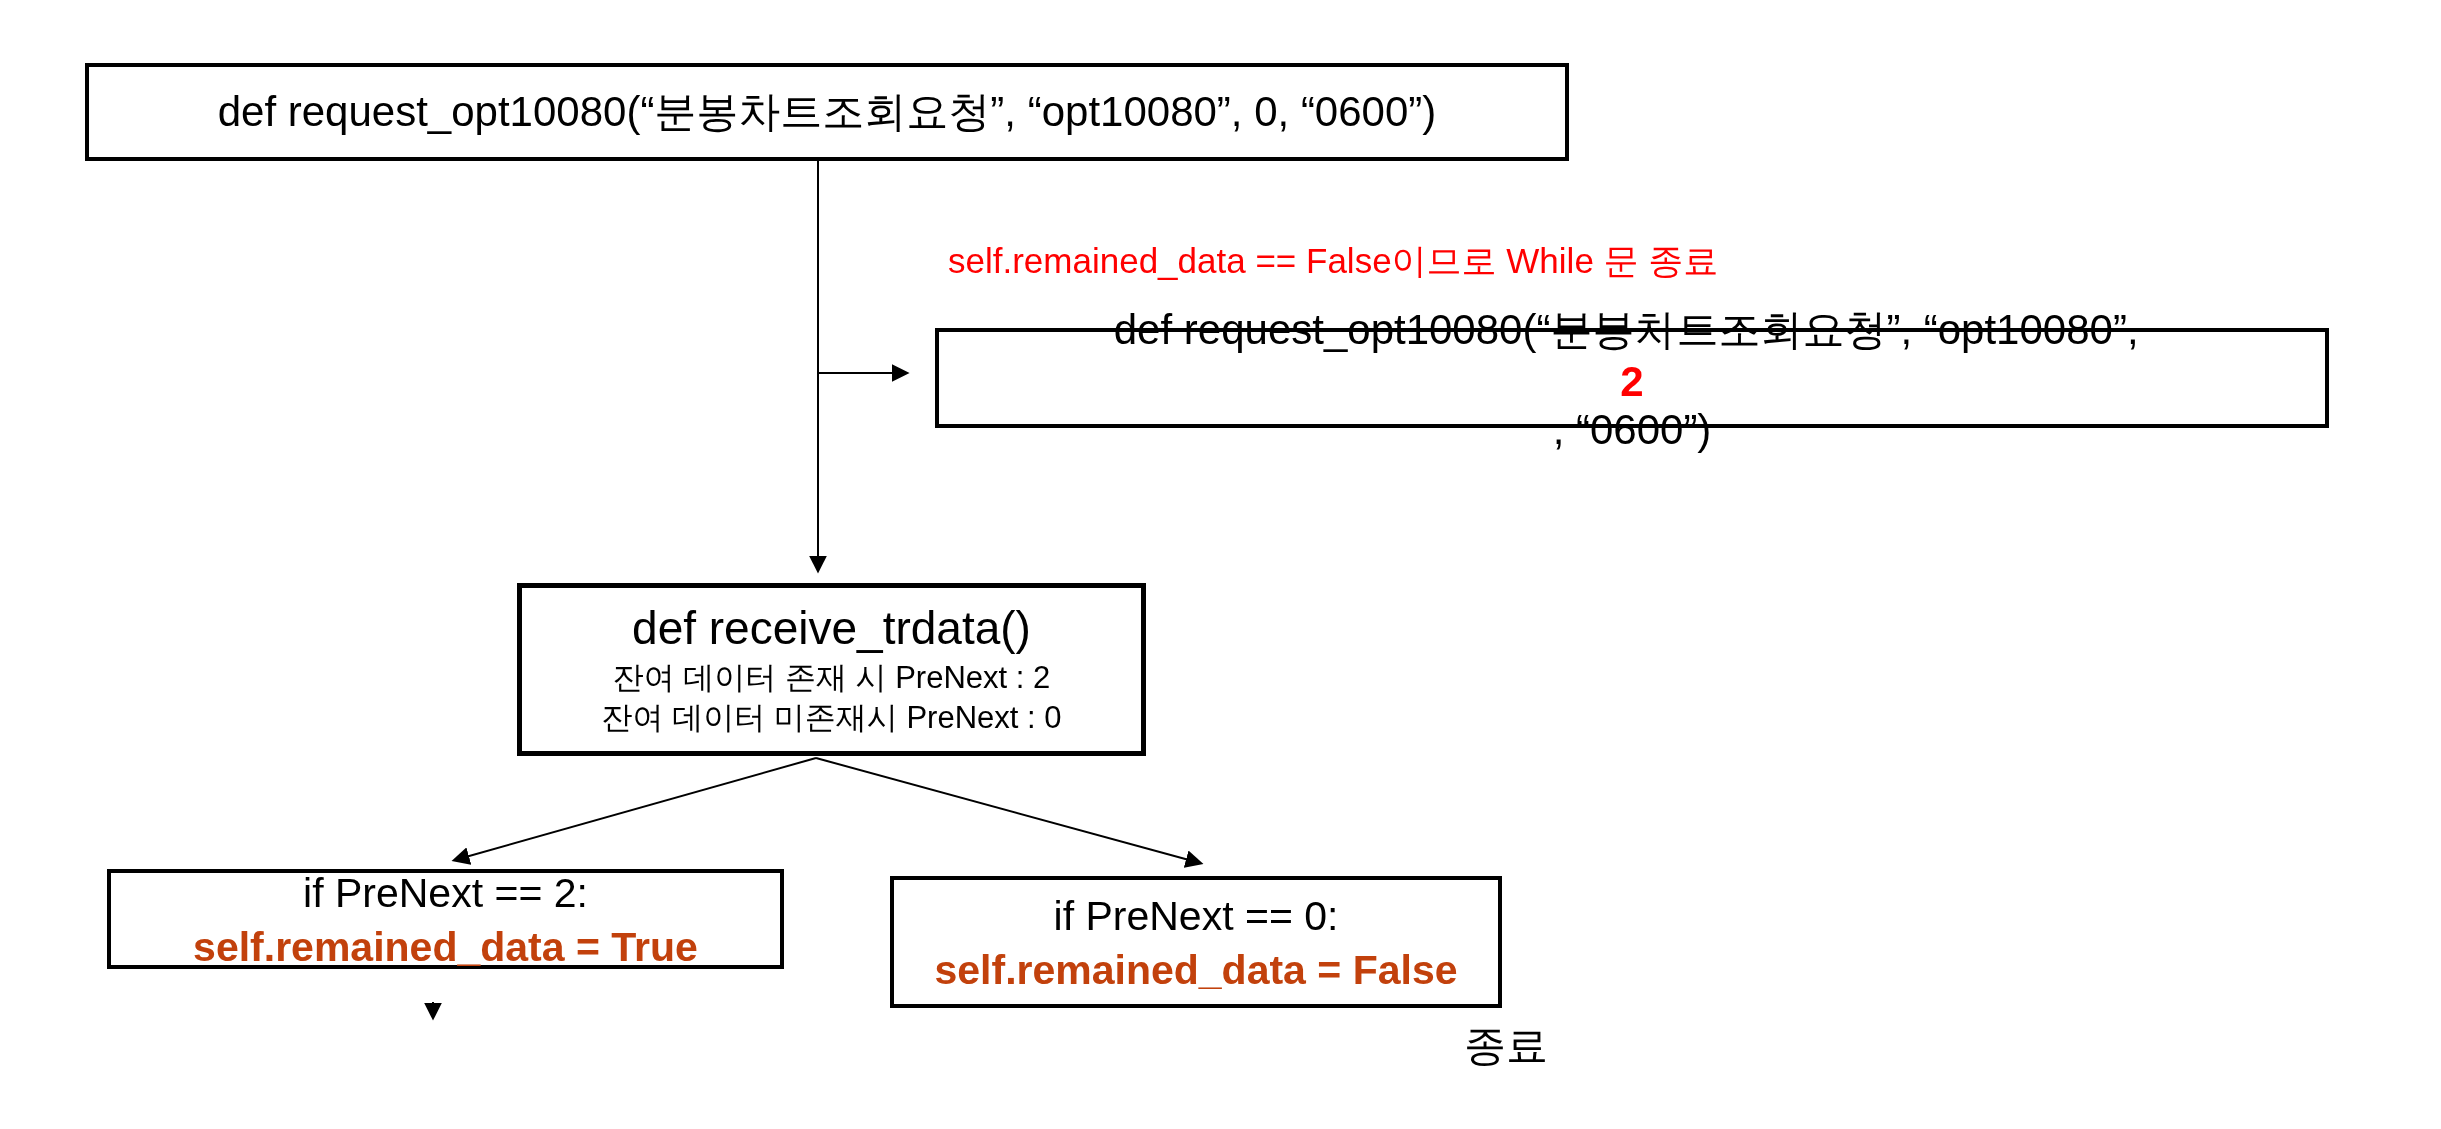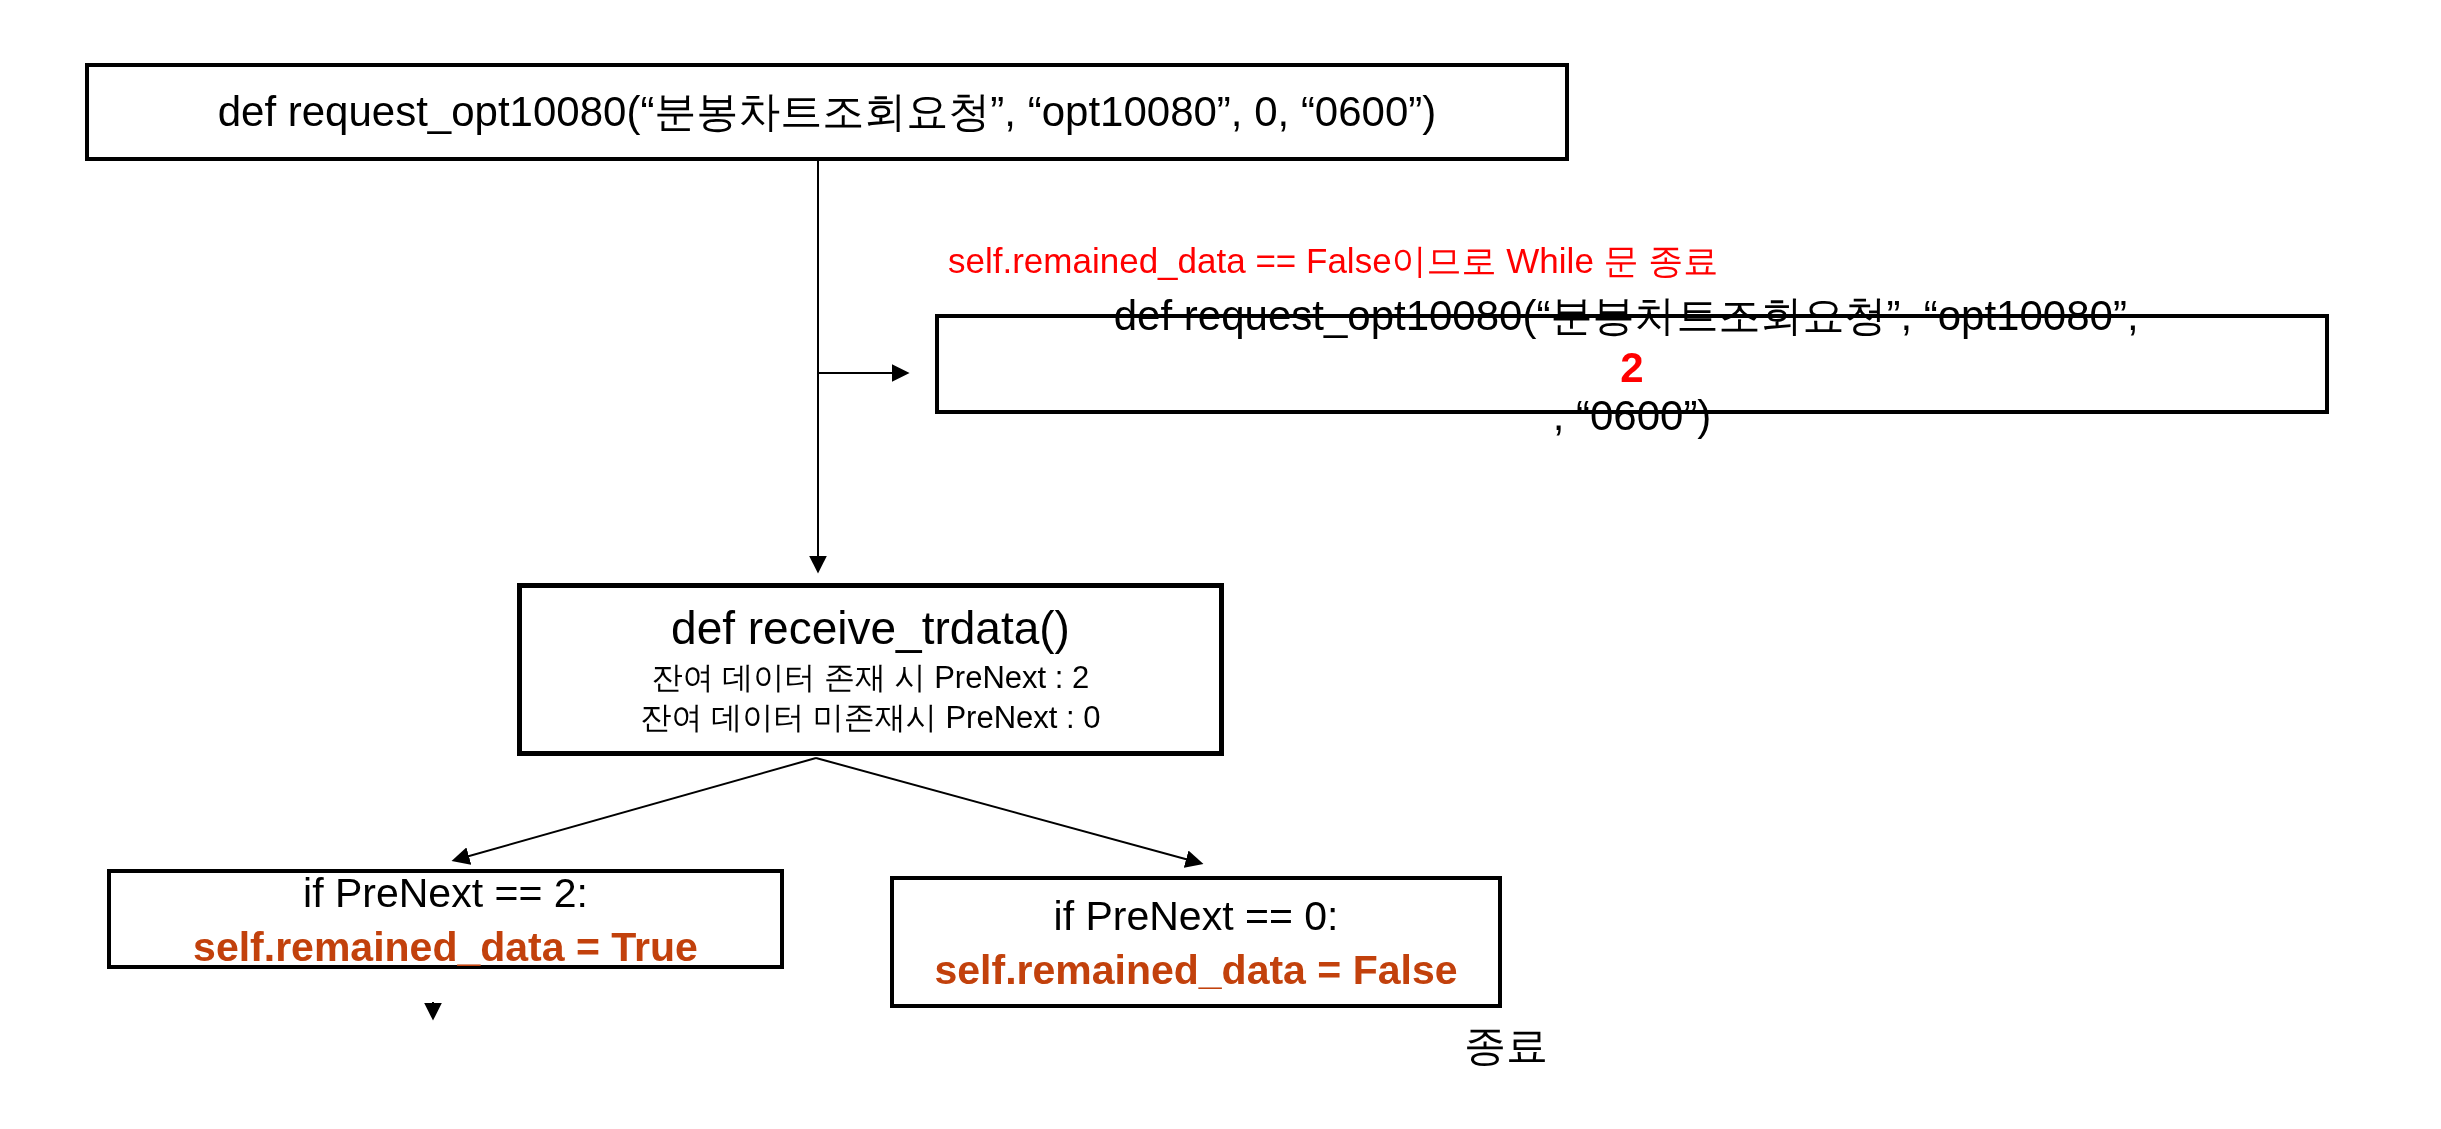--- a/index.html
+++ b/index.html
@@ -47,32 +47,32 @@
   .note-while-exit {
     position: absolute;
     left: 948px; top: 238px;
     width: 1200px;
     font-size: 35px;
     color: #ff0000;
     white-space: nowrap;
     text-align: left;
   }
   .node-request-next {
-    left: 920px; top: 314px;
+    left: 920px; top: 328px;
     width: 1394px; height: 100px;
     font-size: 42px;
     white-space: pre;
   }
   .node-request-next .hl {
     color: #ff0000;
     font-weight: bold;
   }
   .node-receive {
     left: 502px; top: 583px;
-    width: 707px; height: 173px;
+    width: 629px; height: 173px;
     border-width: 5px;
   }
   .node-receive .title {
     font-size: 46px;
     line-height: 1.25;
   }
   .node-receive .sub {
     font-size: 31px;
     line-height: 1.3;
   }

